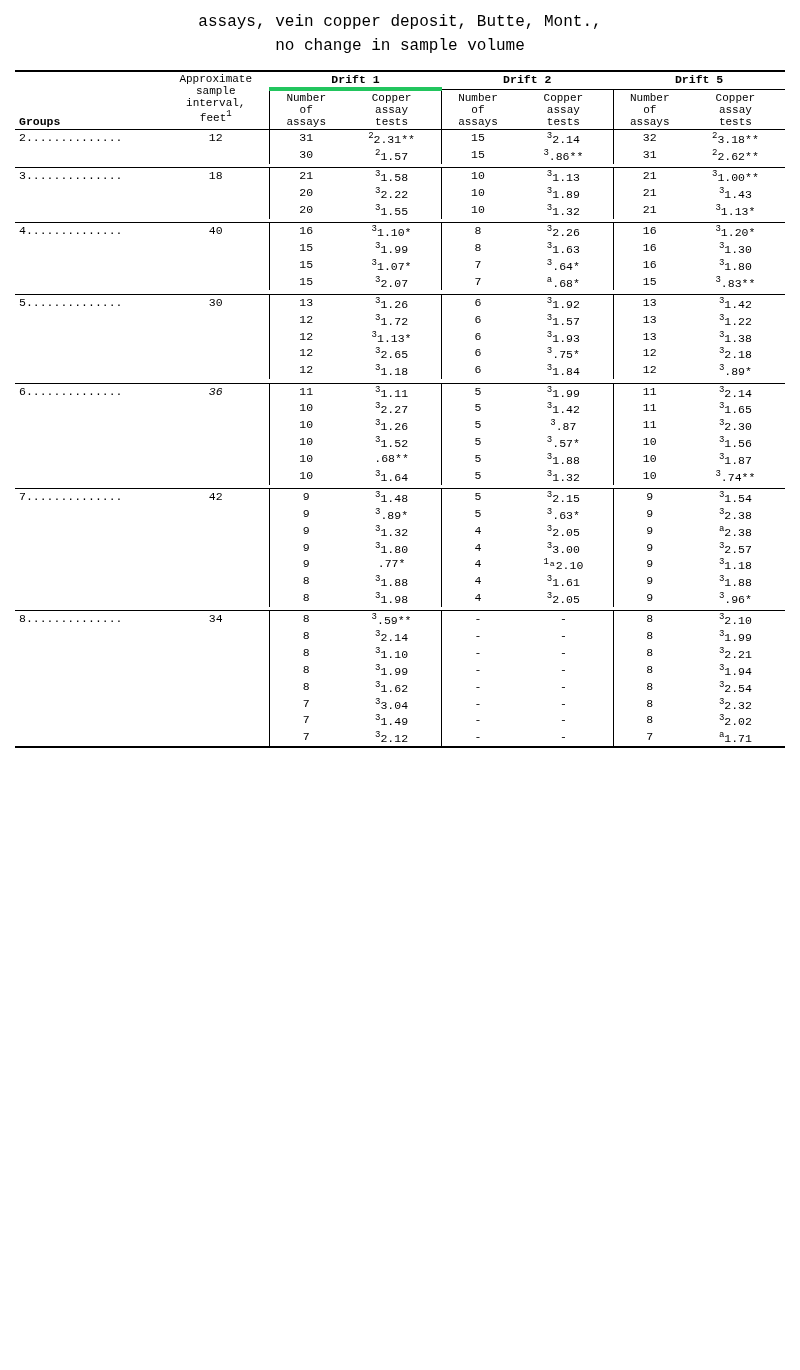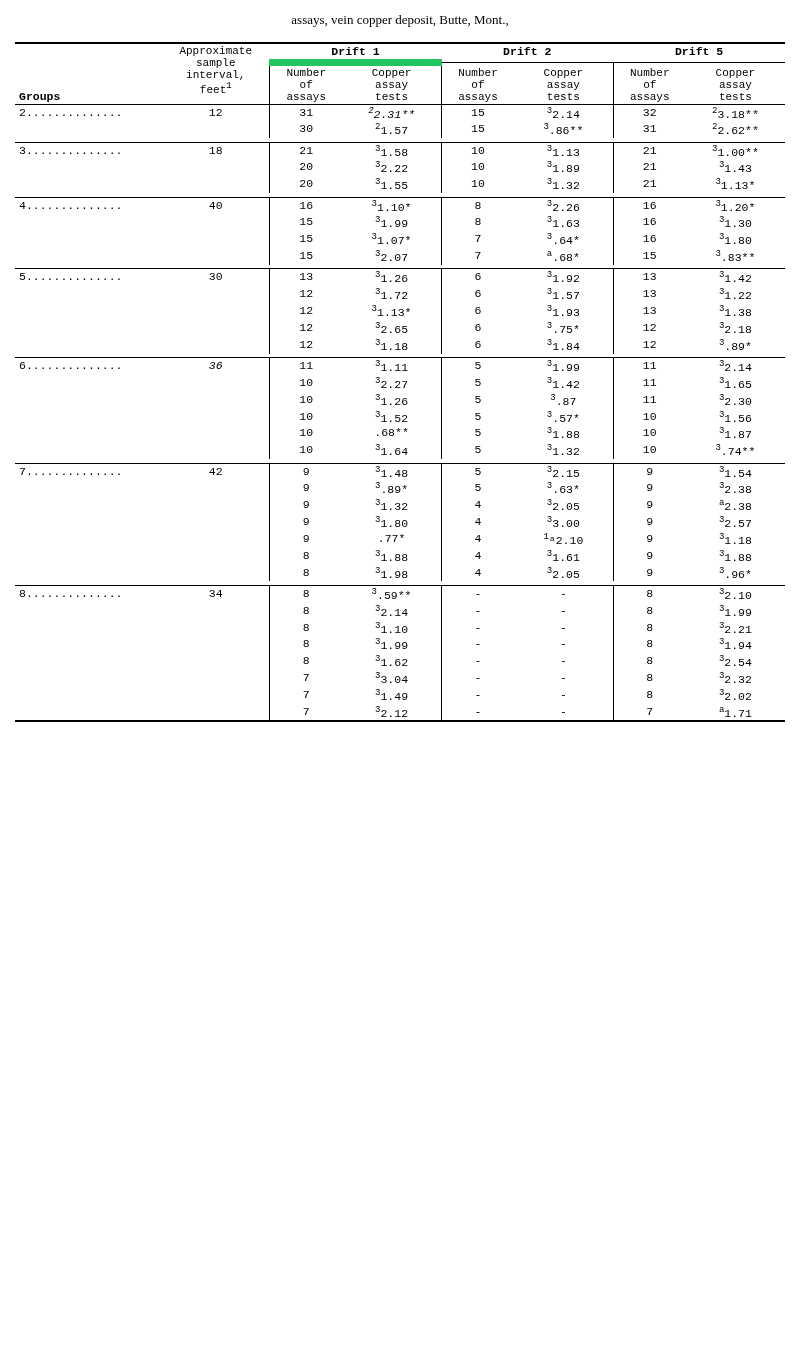--- a/index.html
+++ b/index.html
@@ -15,22 +15,21 @@
       text-align: center;
       margin-bottom: 12px;
       font-size: 12px;
       line-height: 1.5;
     }
     .title-block .main-title {
       text-align: left;
       font-size: 12px;
     }
     .title-block .subtitle {
-      font-size: 13px;
-      font-family: Liberation Serif, serif;
+      font-size: 16px;
     }
     table {
       width: 100%;
       border-collapse: collapse;
       font-size: 11.5px;
     }
     th, td {
       border: none;
       padding: 1px 4px;
       text-align: center;
@@ -46,46 +45,47 @@
     .col-groups { width: 90px; }
     .col-sample { width: 70px; }
     .col-num { width: 55px; }
     .col-copper { width: 75px; }
   </style>
 </head>
 <body>
 
 <div class="title-block">
   <div class="subtitle">assays, vein copper deposit, Butte, Mont.,</div>
+  <div class="subtitle">no change in sample volume</div>
 </div>
 
 <table id="main-table">
   <thead>
     <tr>
       <th class="col-groups top-border-thick" rowspan="3" style="border-top:2px solid #000; border-bottom:1px solid #000; text-align:left; vertical-align:bottom;">Groups</th>
       <th class="col-sample top-border-thick" rowspan="3" style="border-top:2px solid #000; border-bottom:1px solid #000; font-weight:normal; font-size:11px;">Approximate<br>sample<br>interval,<br>feet<sup>1</sup></th>
-      <th colspan="2" style="border-top:2px solid #000; border-bottom:7px solid #22c55e;margin-top:23px;">Drift 1</th>
+      <th colspan="2" style="border-top:2px solid #000; border-bottom:4px solid #22c55e;margin-top:23px;">Drift 1</th>
       <th colspan="2" style="border-top:2px solid #000; border-bottom:1px solid #000;">Drift 2</th>
       <th colspan="2" style="border-top:2px solid #000; border-bottom:1px solid #000;">Drift 5</th>
     </tr>
     <tr>
       <th class="col-num" style="vertical-align:bottom; font-weight:normal; font-size:11px; border-left:1px solid #000;">Number<br>of<br>assays</th>
       <th class="col-copper" style="vertical-align:bottom; font-weight:normal; font-size:11px; border-right:1px solid #000;">Copper<br>assay<br>tests</th>
       <th class="col-num" style="vertical-align:bottom; font-weight:normal; font-size:11px;">Number<br>of<br>assays</th>
       <th class="col-copper" style="vertical-align:bottom; font-weight:normal; font-size:11px; border-right:1px solid #000;">Copper<br>assay<br>tests</th>
       <th class="col-num" style="vertical-align:bottom; font-weight:normal; font-size:11px;">Number<br>of<br>assays</th>
       <th class="col-copper" style="vertical-align:bottom; font-weight:normal; font-size:11px;">Copper<br>assay<br>tests</th>
     </tr>
   </thead>
   <tbody id="table-body">
   <tr>
         <td rowspan="2" style="text-align: left; border-top: 1px solid rgb(0, 0, 0); vertical-align: top;">2..............</td>
         <td rowspan="2" style="border-top: 1px solid rgb(0, 0, 0); vertical-align: top;">12</td>
         <td style="border-left: 1px solid rgb(0, 0, 0); border-top: 1px solid rgb(0, 0, 0);">31</td>
-        <td style="border-right: 1px solid rgb(0, 0, 0); border-top: 1px solid rgb(0, 0, 0); font-style: italic;"><sup>2</sup>2.31**</td>
+        <td style="border-right: 1px solid rgb(0, 0, 0); border-top: 1px solid rgb(0, 0, 0);"><sup>2</sup>2.31**</td>
         <td style="border-top: 1px solid rgb(0, 0, 0);">15</td>
         <td style="border-right: 1px solid rgb(0, 0, 0); border-top: 1px solid rgb(0, 0, 0);"><sup>3</sup>2.14</td>
         <td style="border-top: 1px solid rgb(0, 0, 0);">32</td>
         <td style="border-top: 1px solid rgb(0, 0, 0);"><sup>2</sup>3.18**</td>
       </tr>
       <tr style="padding-bottom: 4px;">
         <td style="border-left: 1px solid rgb(0, 0, 0);">30</td>
         <td style="border-right: 1px solid rgb(0, 0, 0);"><sup>2</sup>1.57</td>
         <td>15</td>
         <td style="border-right: 1px solid rgb(0, 0, 0);"><sup>3</sup>.86**</td>

